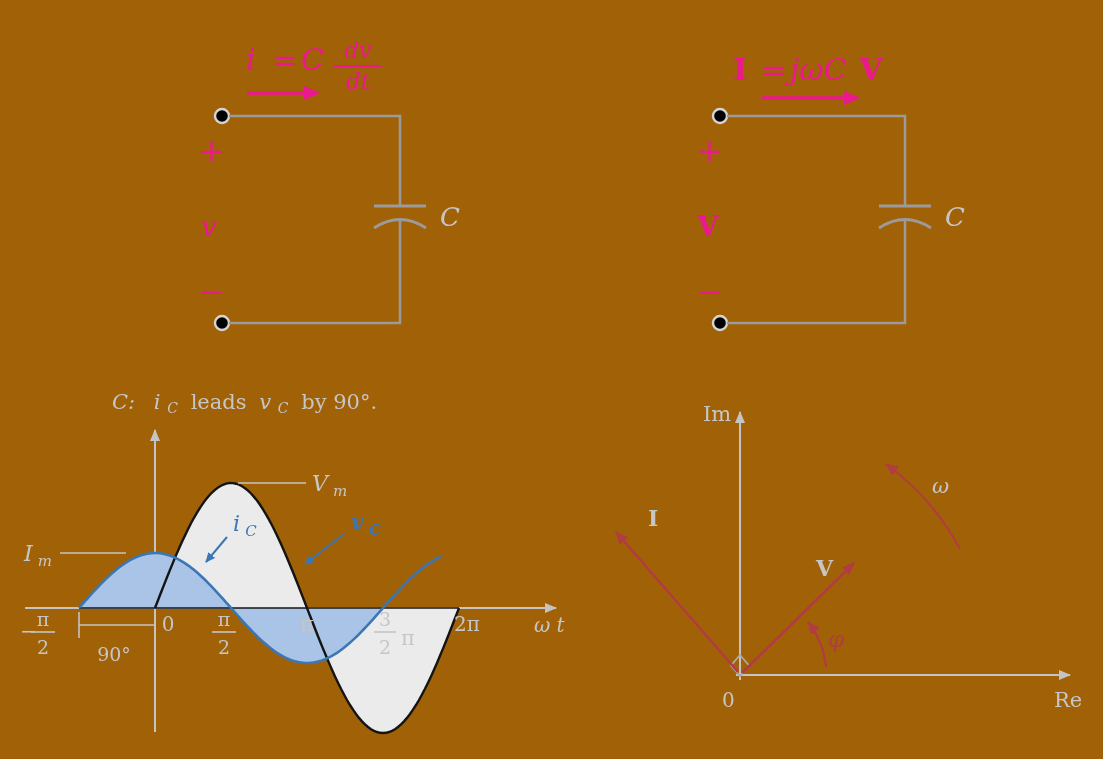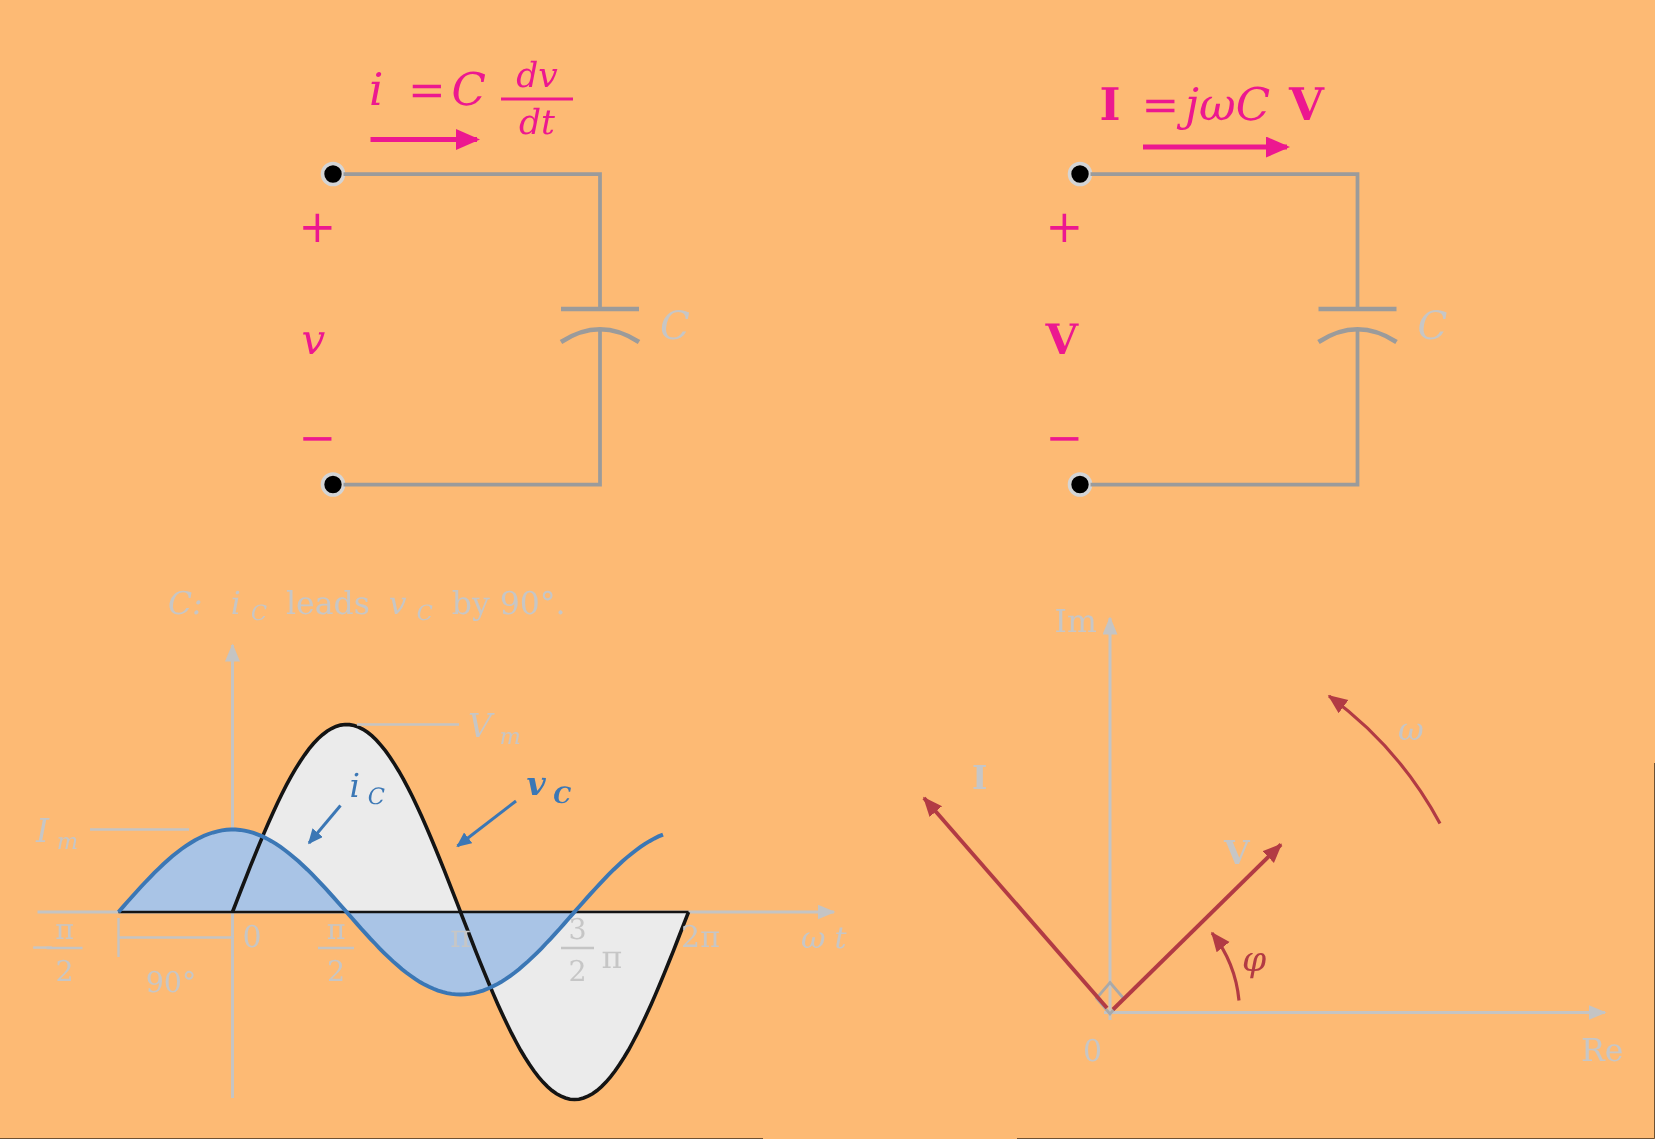--- a/index.html
+++ b/index.html
@@ -1,17 +1,17 @@
 <!DOCTYPE html>
 <html><head>
 <meta charset="utf-8">
 <style>
   *{box-sizing:border-box}
   html,body{margin:0;padding:0;background:#000}
-  .stage{position:relative;width:1103px;height:759px;background:#fdba74;overflow:hidden}
+  .stage{position:relative;width:1103px;height:759px;background:#a16207;overflow:hidden}
   svg{position:absolute;left:0;top:0}
   text{font-family:"DejaVu Serif",serif;fill:#c6c6c6}
   .it{font-style:italic}
   .b{font-weight:bold}
   .mag{fill:#ec1890}
   .magline{stroke:#ec1890;fill:none}
   .blue{fill:#3b77b5}
   .red{fill:#b23b44}
   .wire{stroke:#9b9b9b;stroke-width:2.5;fill:none}
   .plate{stroke:#9b9b9b;stroke-width:3;fill:none}

